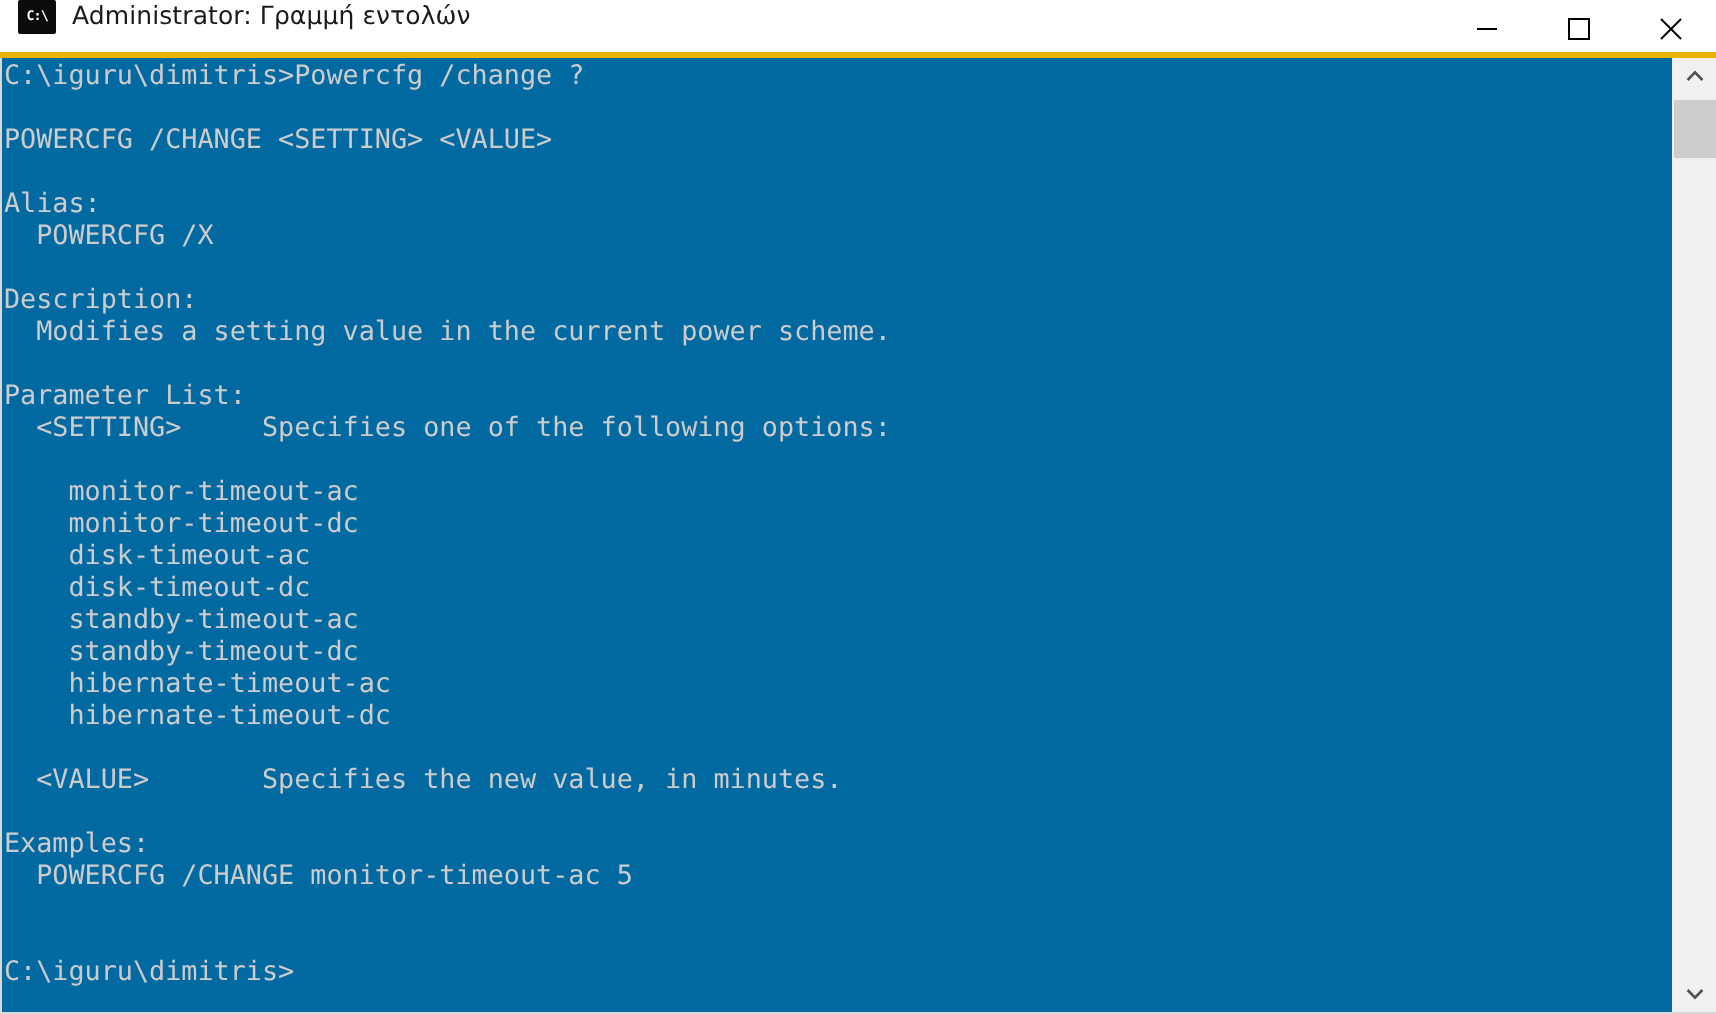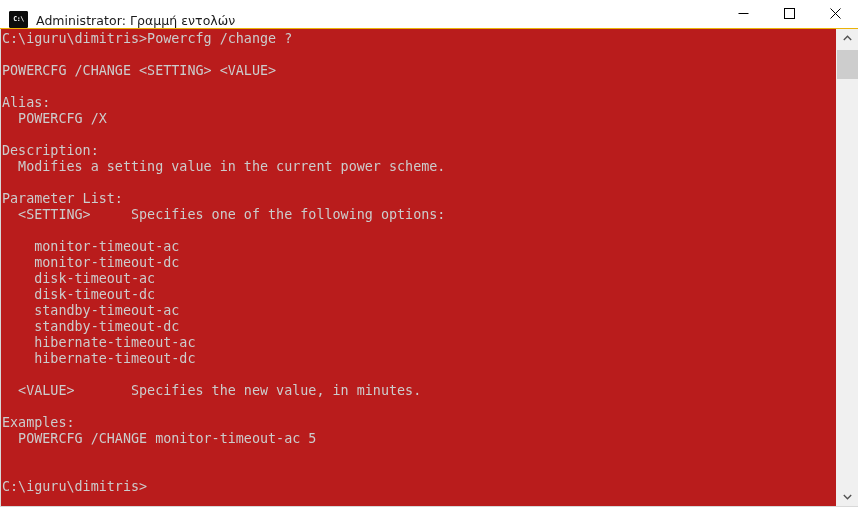--- a/index.html
+++ b/index.html
@@ -24,23 +24,23 @@
     flex-direction: column;
   }
 
   
   .titlebar {
     position: relative;
     height: 29px;
     min-height: 29px;
     background: #ffffff;
     display: flex;
-    align-items: flex-end;
-    box-sizing: border-box;
-    border-bottom: 1px solid #eab308;
+    align-items: flex-start;
+    box-sizing: border-box;
+    border-bottom: 3px solid #eab308;
   }
 
   .title-icon {
     width: 17px;
     height: 15px;
     margin-left: 9px;
     margin-right: 8px;
     background: #0c0c0c;
     border: 1px solid #0c0c0c;
     border-radius: 1px;
@@ -99,21 +99,21 @@
     align-items: stretch;
     background: #0c0c0c;
     border-left: 1px solid #d8d8d8;
     border-bottom: 1px solid #d8d8d8;
     box-sizing: border-box;
     overflow: hidden;
   }
 
   .console {
     flex: 1 1 auto;
-    background: #b91c1c;
+    background: #0369a1;
     color: #cccccc;
     font-family: "DejaVu Sans Mono", monospace;
     font-size: 13.4px;
     line-height: 16px;
     white-space: pre;
     overflow: hidden;
     padding: 2px 0 0 1px;
     box-sizing: border-box;
     letter-spacing: 0px;
   }

